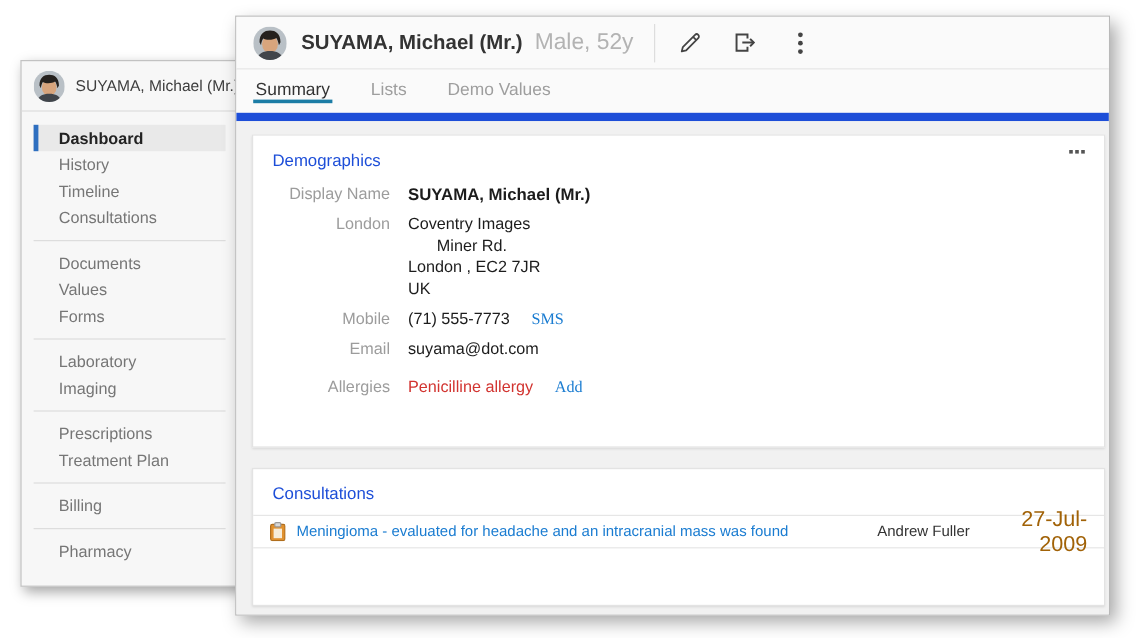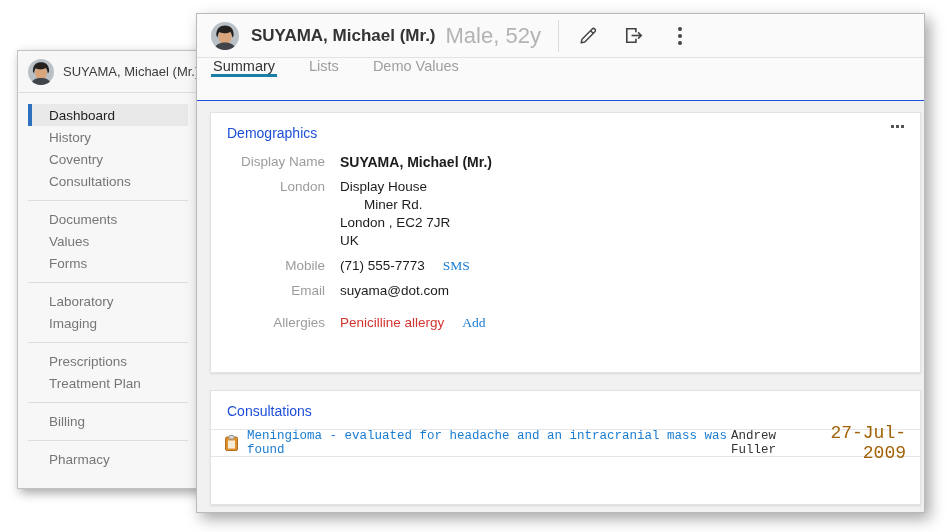--- a/index.html
+++ b/index.html
@@ -12,44 +12,44 @@
                  background:#f7f7f7; border:1px solid #c2c2c2; z-index:1;
                  box-shadow:3px 4px 10px rgba(0,0,0,0.35); }
   .side-header { height:42px; display:flex; align-items:center; padding:0 10px;
                  border-bottom:1px solid #ddd; }
   .side-header .avatar { width:26px; height:26px; flex:0 0 26px; }
   .side-header .sh-name { margin-left:9px; font-size:13px; color:#3d3d3d; white-space:nowrap; }
   .side-list { padding:11px 0 0 0; }
   .side-item { position:relative; height:22px; display:flex; align-items:center;
                margin:0 18px 0 10px; padding-left:21px; font-size:13.5px; color:#767676;
                cursor:pointer; white-space:nowrap; }
-  .side-item.active { background:#e9e9e9; color:#222; font-weight:normal; }
+  .side-item.active { background:#e9e9e9; color:#222; font-weight:bold; }
   .side-item.active::before { content:""; position:absolute; left:0; top:0; bottom:0;
                width:4px; background:#2e6fc0; }
   .side-divider { border-top:1px solid #ddd; margin:8px 18px 7px 10px; }
 
   
   .main-window { position:absolute; left:196px; top:13px; width:729px; height:500px;
                  background:#fafafa; border:1px solid #b9b9b9; z-index:2;
                  box-shadow:5px 6px 14px rgba(0,0,0,0.35);
                  display:flex; flex-direction:column; }
   .main-header { height:44px; flex:0 0 44px; display:flex; align-items:center;
                  padding:0 14px; border-bottom:1px solid #e2e2e2; background:#fafafa; }
   .main-header .avatar { width:28px; height:28px; flex:0 0 28px; }
   .mh-name { margin-left:12px; font-size:17px; font-weight:bold; color:#333; white-space:nowrap; }
-  .mh-meta { margin-left:10px; font-size:22px; color:#b3b3b3; white-space:nowrap; }
+  .mh-meta { margin-left:10px; font-size:19px; color:#b3b3b3; white-space:nowrap; }
   .mh-sep  { width:1px; height:32px; background:#ddd; margin-left:17px; }
   .mh-icons { display:flex; align-items:center; margin-left:6px; }
   .icon-btn { width:46px; height:36px; display:flex; align-items:center; justify-content:center;
               cursor:pointer; }
   .kebab { display:flex; flex-direction:column; gap:3px; }
   .kebab i { width:4px; height:4px; border-radius:50%; background:#444; }
 
-  .tabbar { height:43px; flex:0 0 43px; display:flex; align-items:flex-start; gap:30px;
-            padding:0 0 0 14px; background:#fafafa; border-bottom:1px solid #1d4ed8; }
+  .tabbar { height:43px; flex:0 0 43px; display:flex; align-items:center; gap:30px;
+            padding:0 0 0 14px; background:#fafafa; border-bottom:7px solid #1d4ed8; }
   .tab { display:flex; align-items:center; font-size:14.5px; color:#9e9e9e; cursor:pointer;
          border-bottom:3px solid transparent; padding:0 2px; margin-bottom:-1px; }
   .tab.active { color:#333; border-bottom-color:#1c7da6; }
 
   .content { flex:1; background:#f1f1f1; padding:11px 3px 8px 13px; overflow:hidden; }
 
   .card { background:#fff; border:1px solid #e3e3e3; box-shadow:0 1px 2px rgba(0,0,0,0.10); }
   .card-demographics { height:261px; position:relative; padding:12px 16px; }
   .card-title { font-size:14px; color:#1d4ed8; }
   .card-menu { position:absolute; right:16px; top:12px; display:flex; gap:2px; cursor:pointer; }
@@ -63,21 +63,21 @@
   .addr-line { line-height:18px; }
   .addr-indent { padding-left:24px; }
   .link { color:#1a7cd1; cursor:pointer; text-decoration:none; }
   .f-link { margin-left:18px;font-family:Liberation Serif, serif; }
   .allergy { color:#d23430; }
   .field-allergies { margin-top:14px; }
 
   .card-consultations { height:115px; margin-top:17px; padding:12px 0 0 0; }
   .card-consultations .card-title { padding:0 16px; }
   .consult-row { margin-top:10px; border-top:1px solid #e6e6e6; border-bottom:1px solid #e6e6e6;
-                 display:flex; align-items:center; padding:5px 14px; height:28px;font-family:Liberation Mono, monospace; }
+                 display:flex; align-items:center; padding:5px 14px; height:28px; }
   .consult-title { flex:1; font-size:12.5px; }
   .consult-provider { flex:0 0 90px; font-size:12.5px; color:#333; }
   .consult-date { flex:0 0 85px; text-align:right; font-size:18px; color:#a16207; }
   .clip-icon { margin-right:9px; display:flex; }
 </style>
 </head>
 <body>
 
 <div class="stage">
 
@@ -101,21 +101,21 @@
       <span class="sh-name">SUYAMA, Michael (Mr.)</span>
     </div>
     <div class="side-list">
       <div class="side-item active">
           <span>Dashboard</span>
         </div>
       <div class="side-item">
           <span>History</span>
         </div>
       <div class="side-item">
-          <span>Coventry</span>
+          <span>Timeline</span>
         </div>
       <div class="side-item">
           <span>Consultations</span>
         </div>
       <div class="side-divider"></div>
       <div class="side-item">
           <span>Documents</span>
         </div>
       <div class="side-item">
           <span>Values</span>
@@ -210,21 +210,21 @@
           </span>
 
         <div class="fields">
           <div class="field">
             <span class="f-label">Display Name</span>
             <span class="f-value f-strong">SUYAMA, Michael (Mr.)</span>
           </div>
           <div class="field">
             <span class="f-label">London</span>
             <span class="f-value">
-              <div class="addr-line">Display House</div>
+              <div class="addr-line">Coventry Images</div>
               <div class="addr-line addr-indent">Miner Rd.</div>
               <div class="addr-line">London , EC2 7JR</div>
               <div class="addr-line">UK</div>
             </span>
           </div>
           <div class="field">
             <span class="f-label">Mobile</span>
             <span class="f-value">(71) 555-7773</span>
             <a class="link f-link">SMS</a>
           </div>

